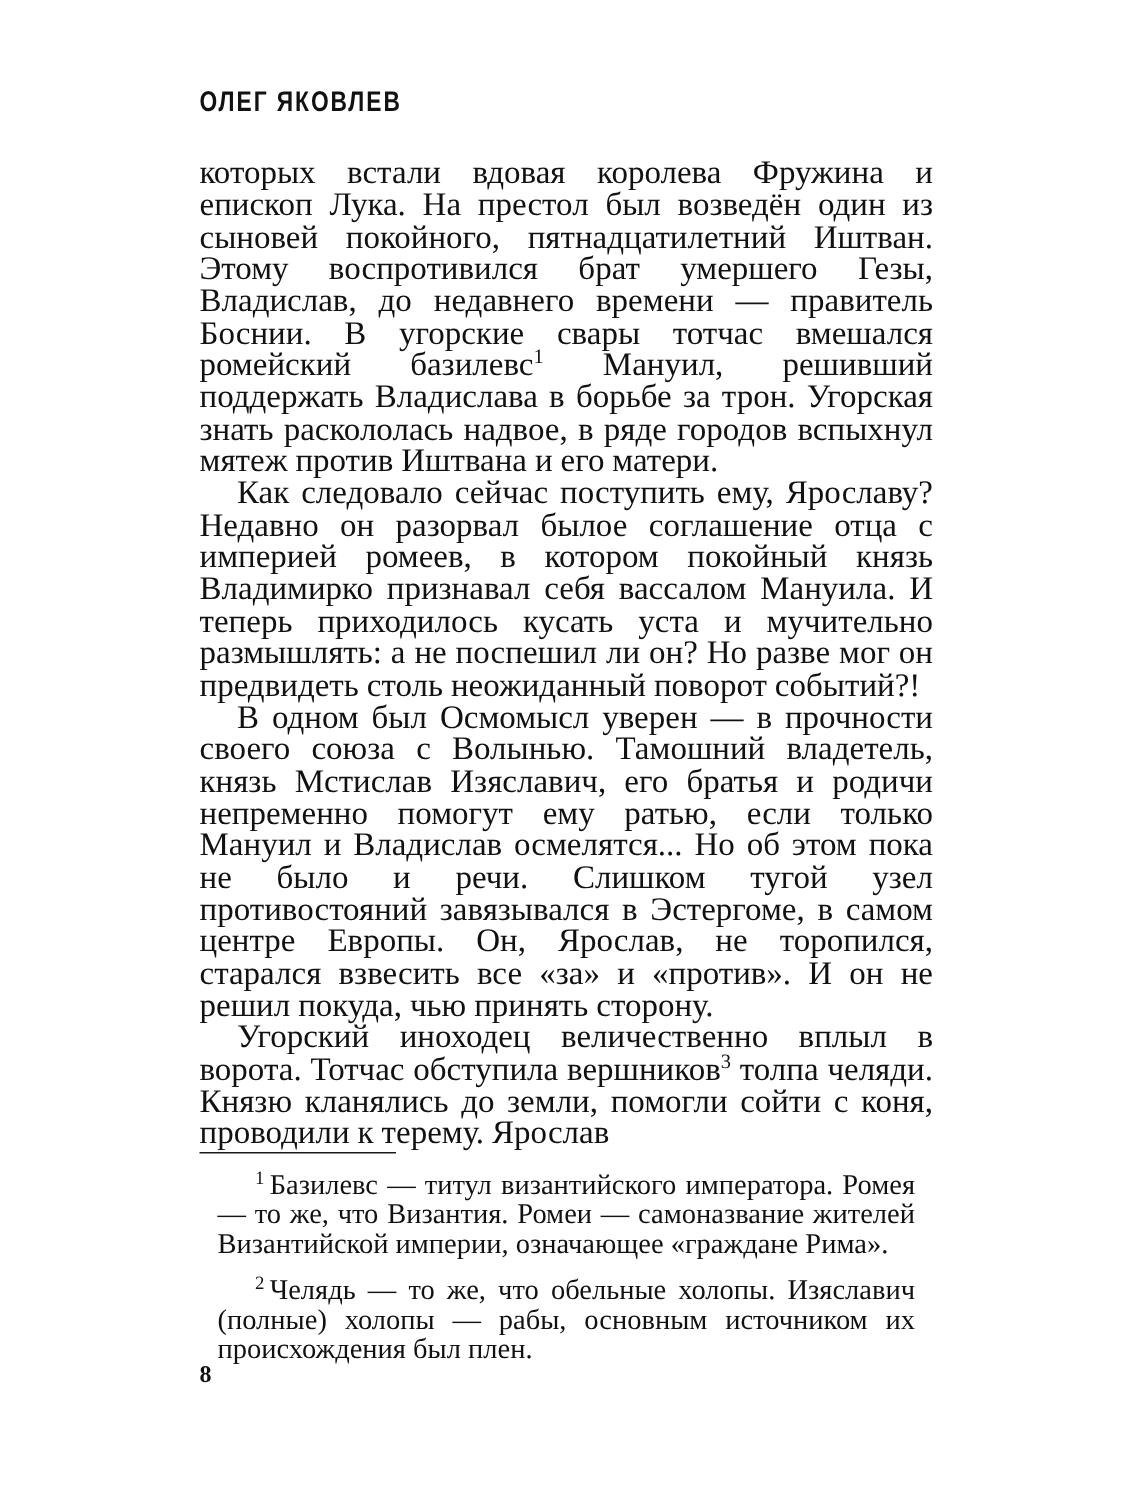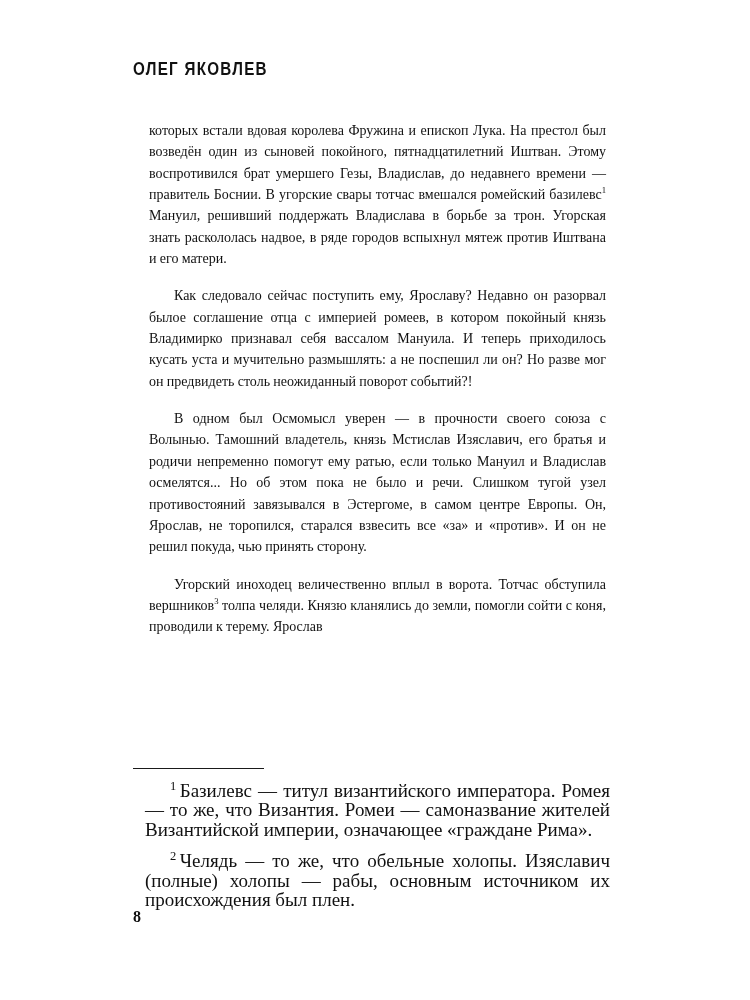--- a/index.html
+++ b/index.html
@@ -44,22 +44,22 @@
 
   
   .textblock {
     position: absolute;
     left: 133px;
     top: 104px;
     width: 489px;
   }
 
   .para {
-    margin: 16px;
-    font-size: 14px;
+    margin: 0;
+    font-size: 22px;
     line-height: 21.35px;
     text-align: justify;
     text-justify: inter-word;
     hyphens: manual;
     -webkit-hyphens: manual;
     word-spacing: -0.2px;
   }
   .para.indent {
     text-indent: 25px;
   }

